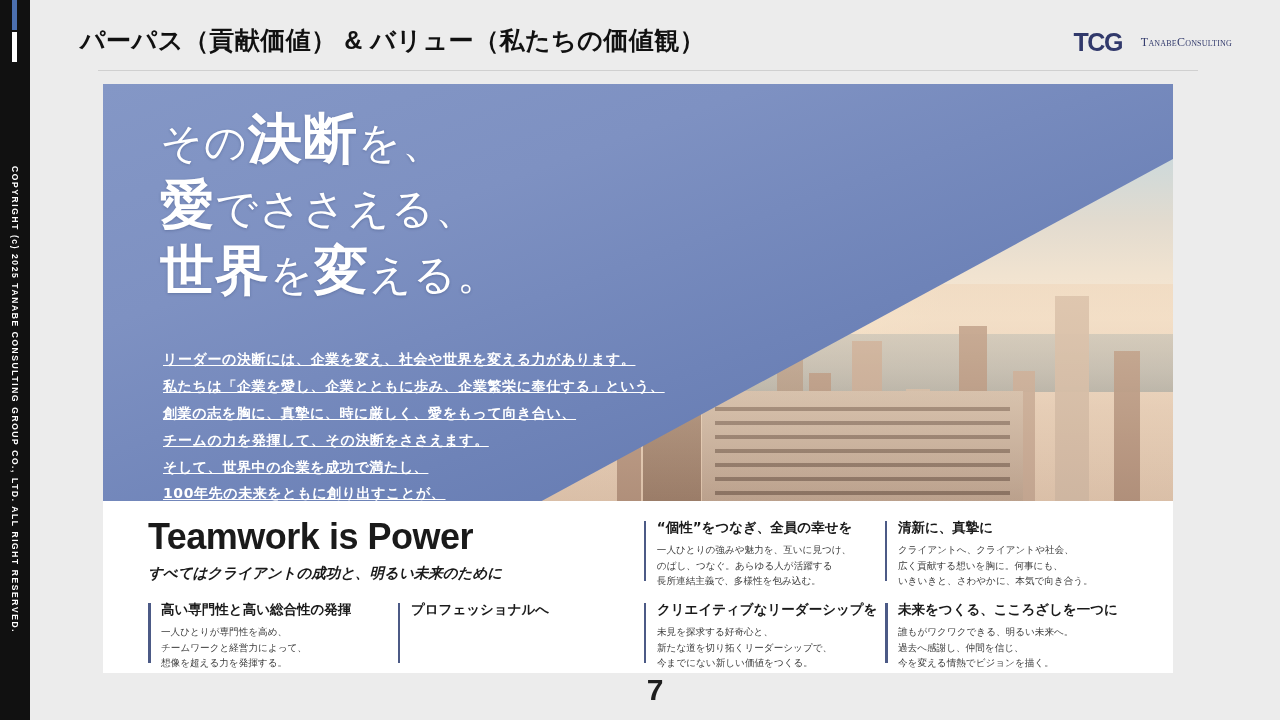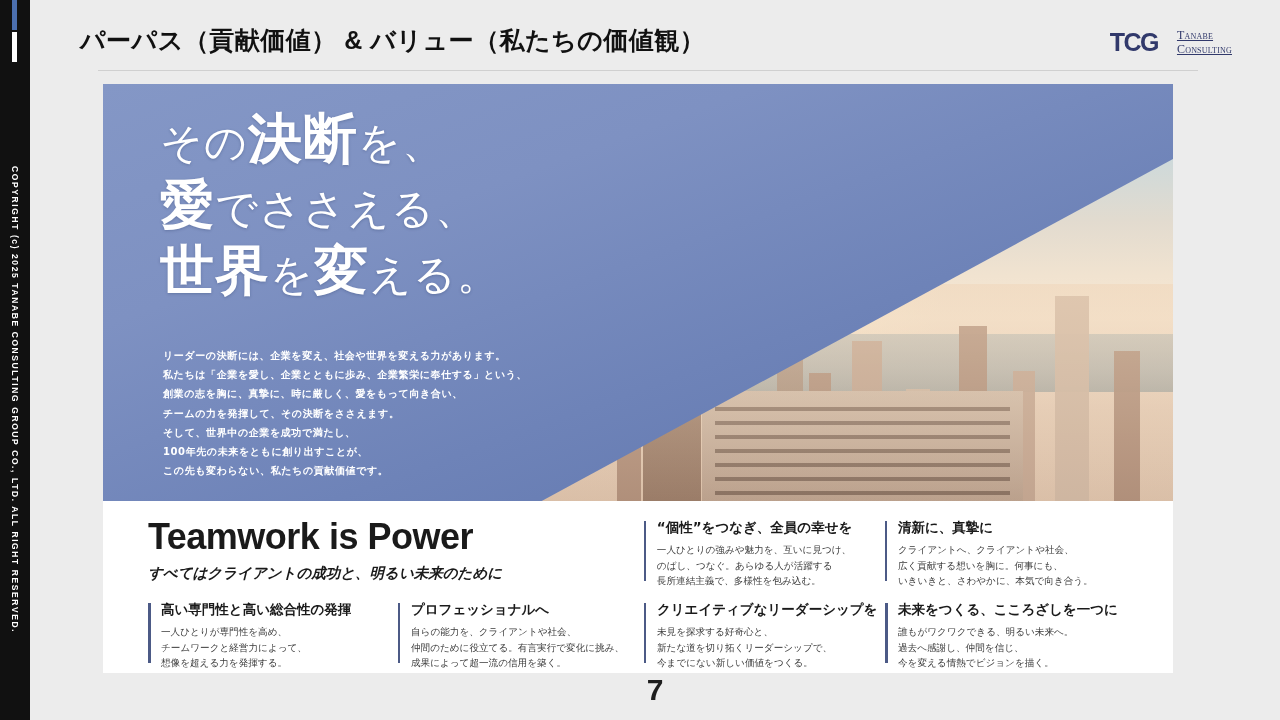--- a/index.html
+++ b/index.html
@@ -62,23 +62,22 @@
   #logo{
     position:absolute; right:48px; top:28px;
     display:flex; align-items:center; gap:19px;
   }
   #logo-mark{
     font-size:25px; font-weight:bold; color:#31396b;
     letter-spacing:-1.5px;
     font-family:"Liberation Sans",sans-serif;
   }
   #logo-word{
-    display:flex; flex-direction:column; line-height:1.12;
+    display:flex; flex-direction:row; line-height:1.12;
     color:#31396b;
-    text-decoration:underline;
   }
   #logo-word .l1,#logo-word .l2{
     font-size:12px; letter-spacing:0.2px;
     font-variant:small-caps;
     font-family:"Liberation Serif","DejaVu Serif",serif;
   }
 
   
   #card{
     position:absolute; left:73px; top:84px;
@@ -161,23 +160,24 @@
   #headline{
     left:57px; top:22px;
     font-size:54px; font-weight:bold; line-height:1.22;
     letter-spacing:1px;
     text-shadow:0 1px 3px rgba(40,55,95,.30);
     font-family:"DejaVu Sans","Liberation Sans",sans-serif;
   }
   #headline .sm{ font-size:42px; font-weight:normal; }
   #hero-body{
     left:60px; top:262px;
-    font-size:10px; font-weight:bold; line-height:1.92;
+    font-size:14px; font-weight:bold; line-height:1.92;
     letter-spacing:.6px;
     font-family:"DejaVu Sans","Liberation Sans",sans-serif;
+    text-decoration:underline;
   }
 
   
   #values{
     position:absolute; left:0; top:417px; width:1070px; height:172px;
     background:#ffffff;
     padding:18px 40px 0 45px;
   }
   #values-grid{
     position:relative; width:100%; height:100%;
@@ -358,25 +358,20 @@
             <div class="v-title">高い専門性と高い総合性の発揮</div>
             <div class="v-body">
               <div>一人ひとりが専門性を高め、</div>
               <div>チームワークと経営力によって、</div>
               <div>想像を超える力を発揮する。</div>
             </div>
           </div>
 
           <div class="vcell bar w-q2">
             <div class="v-title">プロフェッショナルへ</div>
-            <div class="v-body">
-              <div>自らの能力を、クライアントや社会、</div>
-              <div>仲間のために役立てる。有言実行で変化に挑み、</div>
-              <div>成果によって超一流の信用を築く。</div>
-            </div>
           </div>
 
           <div class="vcell bar w-q3">
             <div class="v-title">クリエイティブなリーダーシップを</div>
             <div class="v-body">
               <div>未見を探求する好奇心と、</div>
               <div>新たな道を切り拓くリーダーシップで、</div>
               <div>今までにない新しい価値をつくる。</div>
             </div>
           </div>

